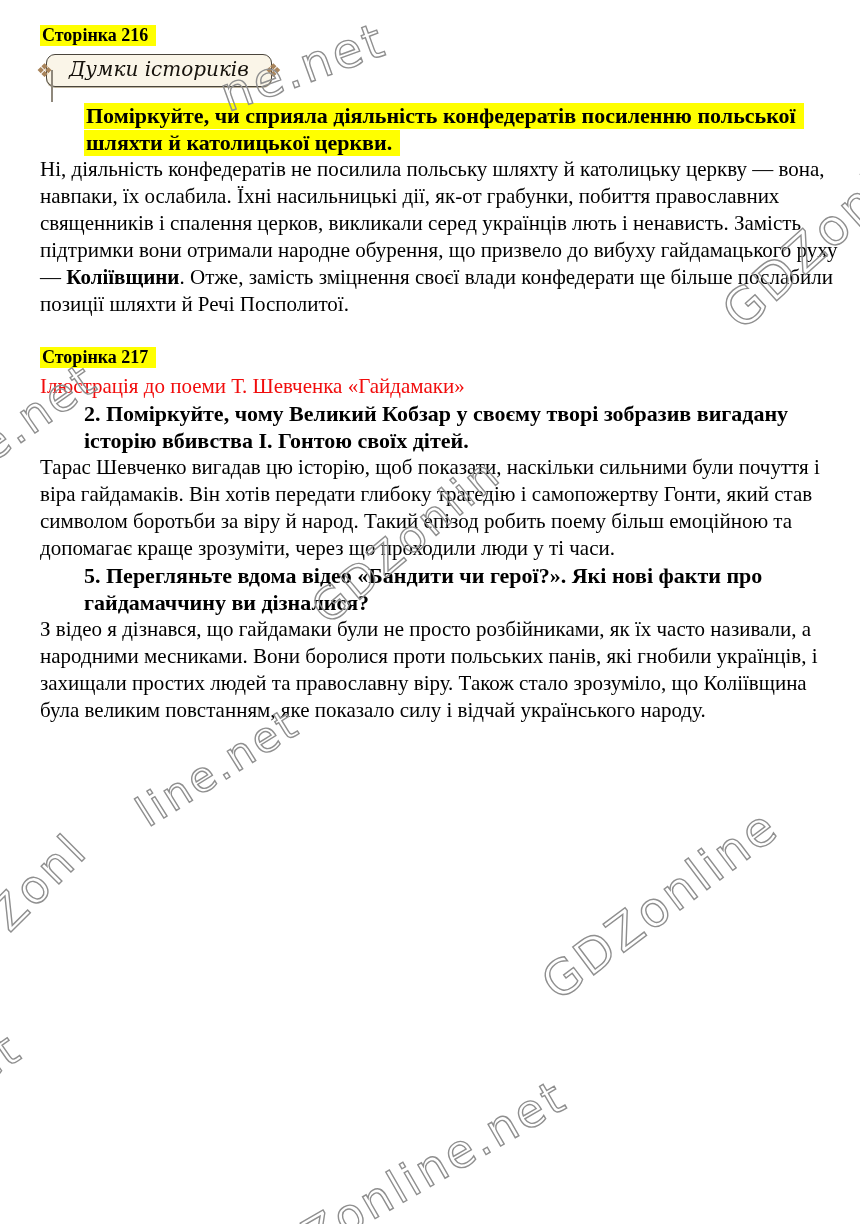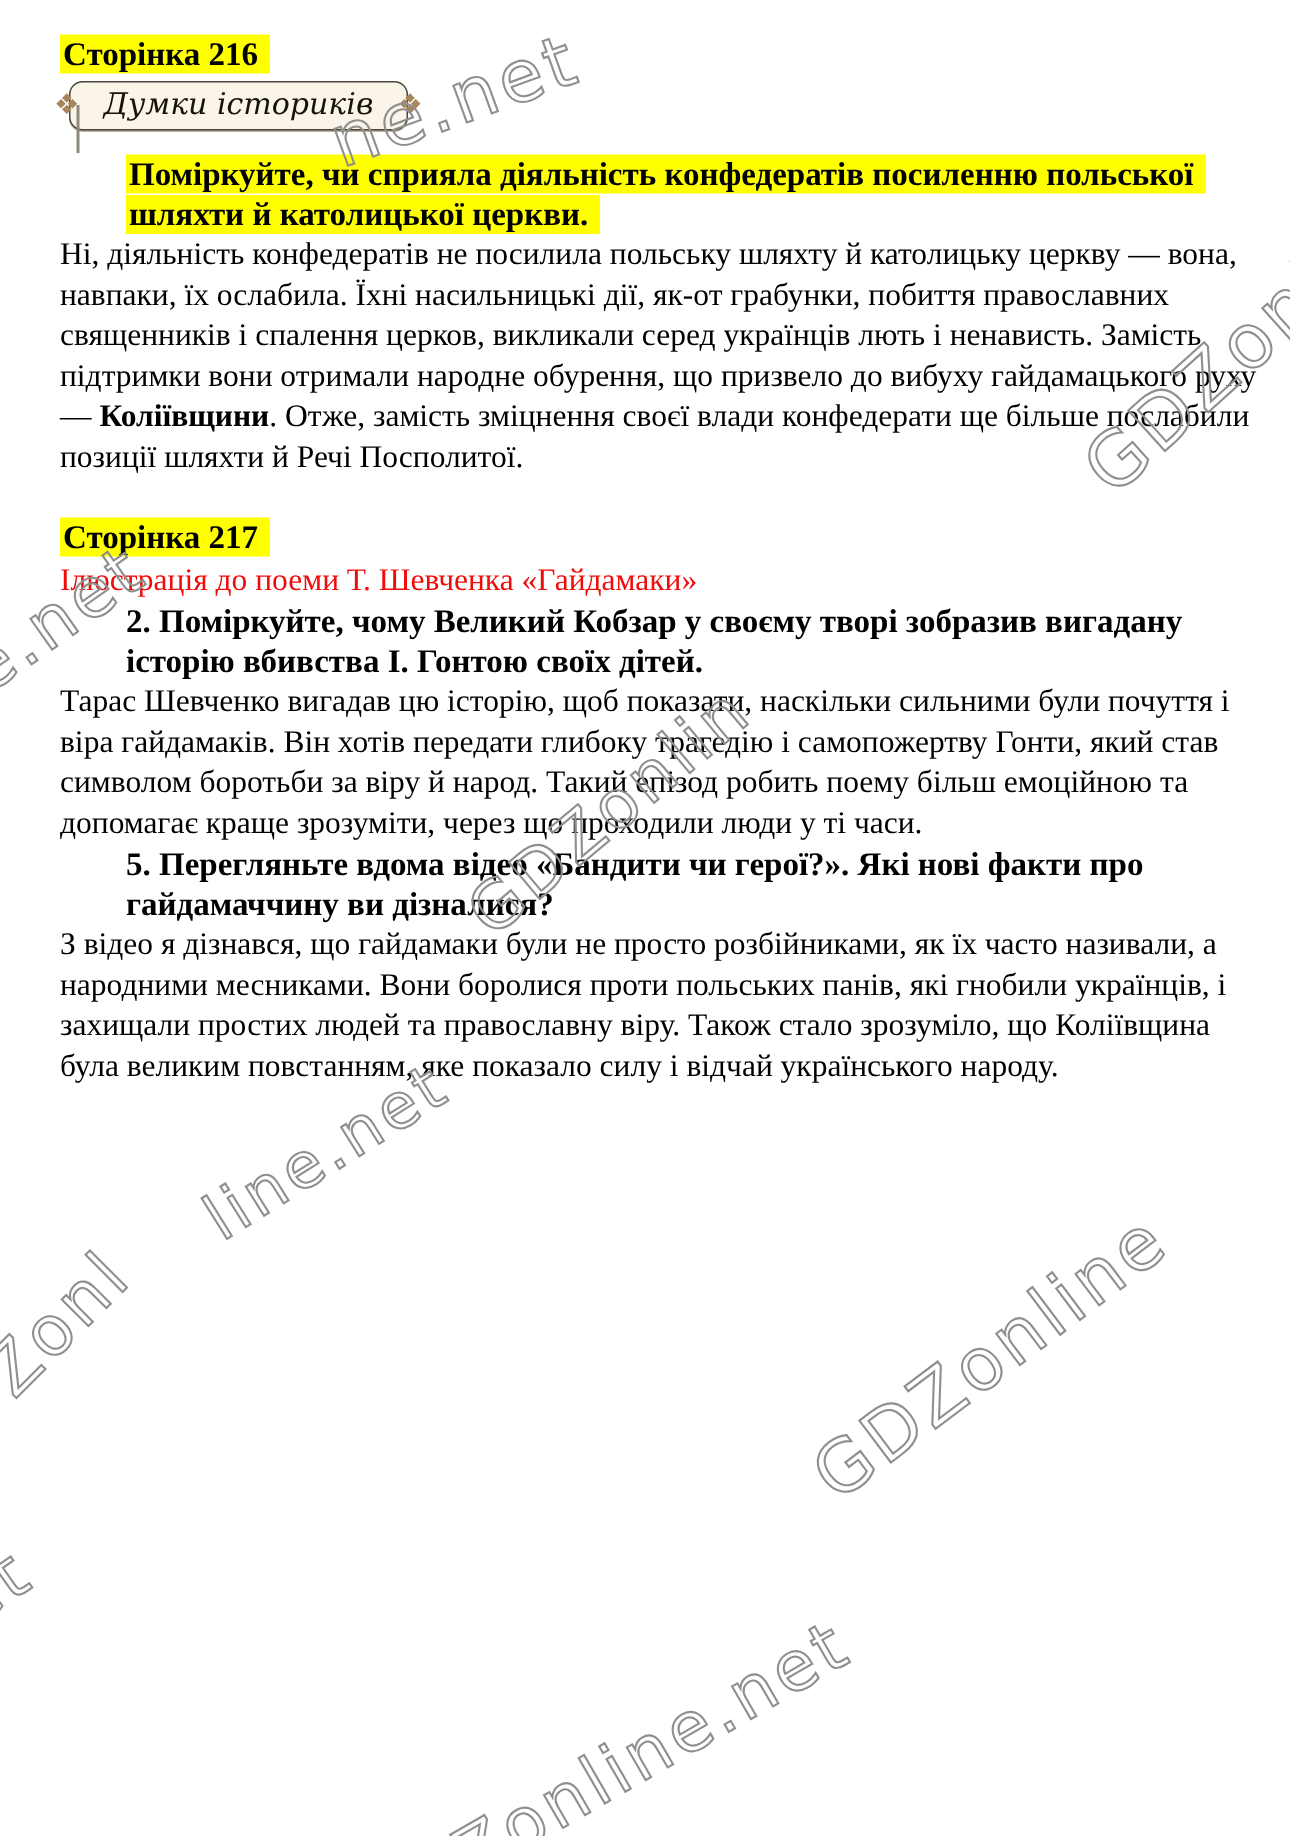--- a/index.html
+++ b/index.html
@@ -5,21 +5,21 @@
   html,body{margin:0;padding:0;}
   .page{
     position:relative; width:860px; height:1224px; background:#ffffff;
     overflow:hidden; font-family:"Liberation Serif", serif; color:#000;
   }
   .content{position:absolute; left:40px; top:22px; width:798px;}
   p{margin:0; font-size:21px; line-height:27px;}
   .q{font-weight:bold; font-size:22px; line-height:27px;margin-left:44px;}
   .sec{margin-top:26px;}
   .sec.first{margin-top:0;}
-  .sec-heading{margin:0 0 2px 0; font-size:22px; line-height:27px; font-weight:bold;}
+  .sec-heading{margin:0 0 2px 0; font-size:18px; line-height:27px; font-weight:bold;}
   .hl{background:#ffff00; padding:0 8px 1px 2px;
       box-decoration-break:clone; -webkit-box-decoration-break:clone;}
   .red{color:#f10c0c;}
   .badge-row{position:relative; margin:5px 0 8px 6px; height:40px;}
   .badge{
     position:absolute; left:0; top:0; display:inline-block;
     border:1.5px solid #4a453c; border-radius:9px; background:#faf5e8;
     padding:2px 22px 5px; font-family:"DejaVu Serif", serif; font-style:italic;
     font-size:20px; line-height:24px; color:#16120c;
     box-shadow:0 1px 0 #bdb49f;

